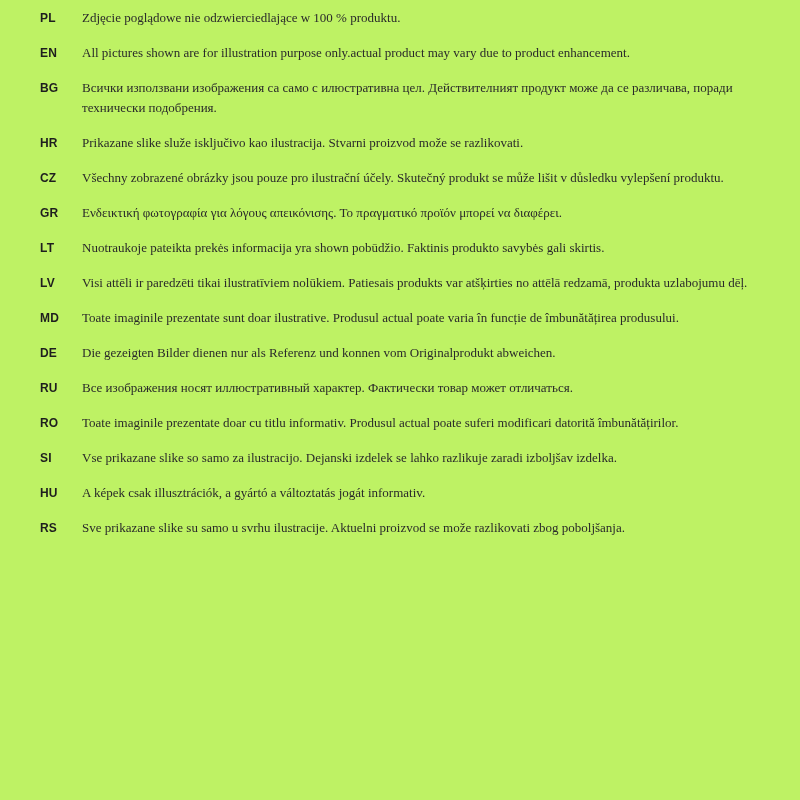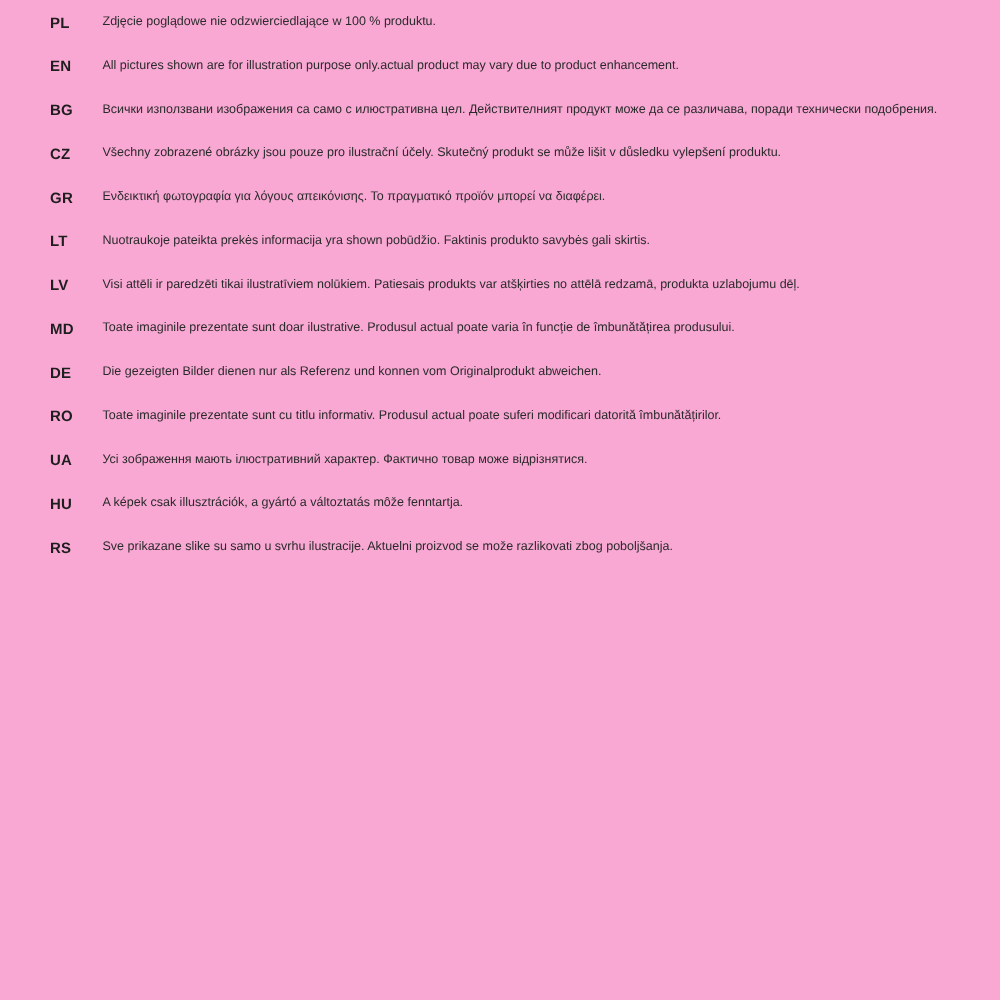--- a/index.html
+++ b/index.html
@@ -12,61 +12,66 @@
     height: 800px;
     font-family: "Liberation Sans", sans-serif;
     color: #232323;
     overflow: hidden;
   }
   .page {
     box-sizing: border-box;
     width: 800px;
     height: 800px;
     padding: 8px 30px 10px 40px;
-    background: #f9a8d4;
+    background: #bef264;
   }
   .row {
     display: flex;
     align-items: flex-start;
     margin-bottom: 15px;
   }
   
   .row:nth-child(7) { margin-top: 12px; }
   .code {
     flex: 0 0 42px;
     font-weight: bold;
     font-size: 12px;
     line-height: 20px;
     letter-spacing: 0.2px;
     color: #1e1e1e;
   }
   .text {
     flex: 0 0 685px;
     max-width: 685px;
-    font-size: 10px;
+    font-size: 13px;
     line-height: 20px;
     color: #2a2a2a;
+    font-family: Liberation Serif, serif;
   }
 </style>
 </head>
 <body>
 
 <main class="page">
   <div>
       <div class="row">
         <span class="code">PL</span>
         <span class="text">Zdjęcie poglądowe nie odzwierciedlające w 100 % produktu.</span>
       </div>
       <div class="row">
         <span class="code">EN</span>
         <span class="text">All pictures shown are for illustration purpose only.actual product may vary due to product enhancement.</span>
       </div>
       <div class="row">
         <span class="code">BG</span>
         <span class="text">Всички използвани изображения са само с илюстративна цел. Действителният продукт може да се различава, поради технически подобрения.</span>
+      </div>
+      <div class="row">
+        <span class="code">HR</span>
+        <span class="text">Prikazane slike služe isključivo kao ilustracija. Stvarni proizvod može se razlikovati.</span>
       </div>
       <div class="row">
         <span class="code">CZ</span>
         <span class="text">Všechny zobrazené obrázky jsou pouze pro ilustrační účely. Skutečný produkt se může lišit v důsledku vylepšení produktu.</span>
       </div>
       <div class="row">
         <span class="code">GR</span>
         <span class="text">Ενδεικτική φωτογραφία για λόγους απεικόνισης. Το πραγματικό προϊόν μπορεί να διαφέρει.</span>
       </div>
       <div class="row">
@@ -79,29 +84,33 @@
       </div>
       <div class="row">
         <span class="code">MD</span>
         <span class="text">Toate imaginile prezentate sunt doar ilustrative. Produsul actual poate varia în funcție de îmbunătățirea produsului.</span>
       </div>
       <div class="row">
         <span class="code">DE</span>
         <span class="text">Die gezeigten Bilder dienen nur als Referenz und konnen vom Originalprodukt abweichen.</span>
       </div>
       <div class="row">
-        <span class="code">RO</span>
-        <span class="text">Toate imaginile prezentate sunt cu titlu informativ. Produsul actual poate suferi modificari datorită îmbunătățirilor.</span>
+        <span class="code">RU</span>
+        <span class="text">Все изображения носят иллюстративный характер. Фактически товар может отличаться.</span>
       </div>
       <div class="row">
-        <span class="code">UA</span>
-        <span class="text">Усі зображення мають ілюстративний характер. Фактично товар може відрізнятися.</span>
+        <span class="code">RO</span>
+        <span class="text">Toate imaginile prezentate doar cu titlu informativ. Produsul actual poate suferi modificari datorită îmbunătățirilor.</span>
+      </div>
+      <div class="row">
+        <span class="code">SI</span>
+        <span class="text">Vse prikazane slike so samo za ilustracijo. Dejanski izdelek se lahko razlikuje zaradi izboljšav izdelka.</span>
       </div>
       <div class="row">
         <span class="code">HU</span>
-        <span class="text">A képek csak illusztrációk, a gyártó a változtatás môže fenntartja.</span>
+        <span class="text">A képek csak illusztrációk, a gyártó a változtatás jogát informativ.</span>
       </div>
       <div class="row">
         <span class="code">RS</span>
         <span class="text">Sve prikazane slike su samo u svrhu ilustracije. Aktuelni proizvod se može razlikovati zbog poboljšanja.</span>
       </div>
     </div>
 </main>
 
 </body></html>

